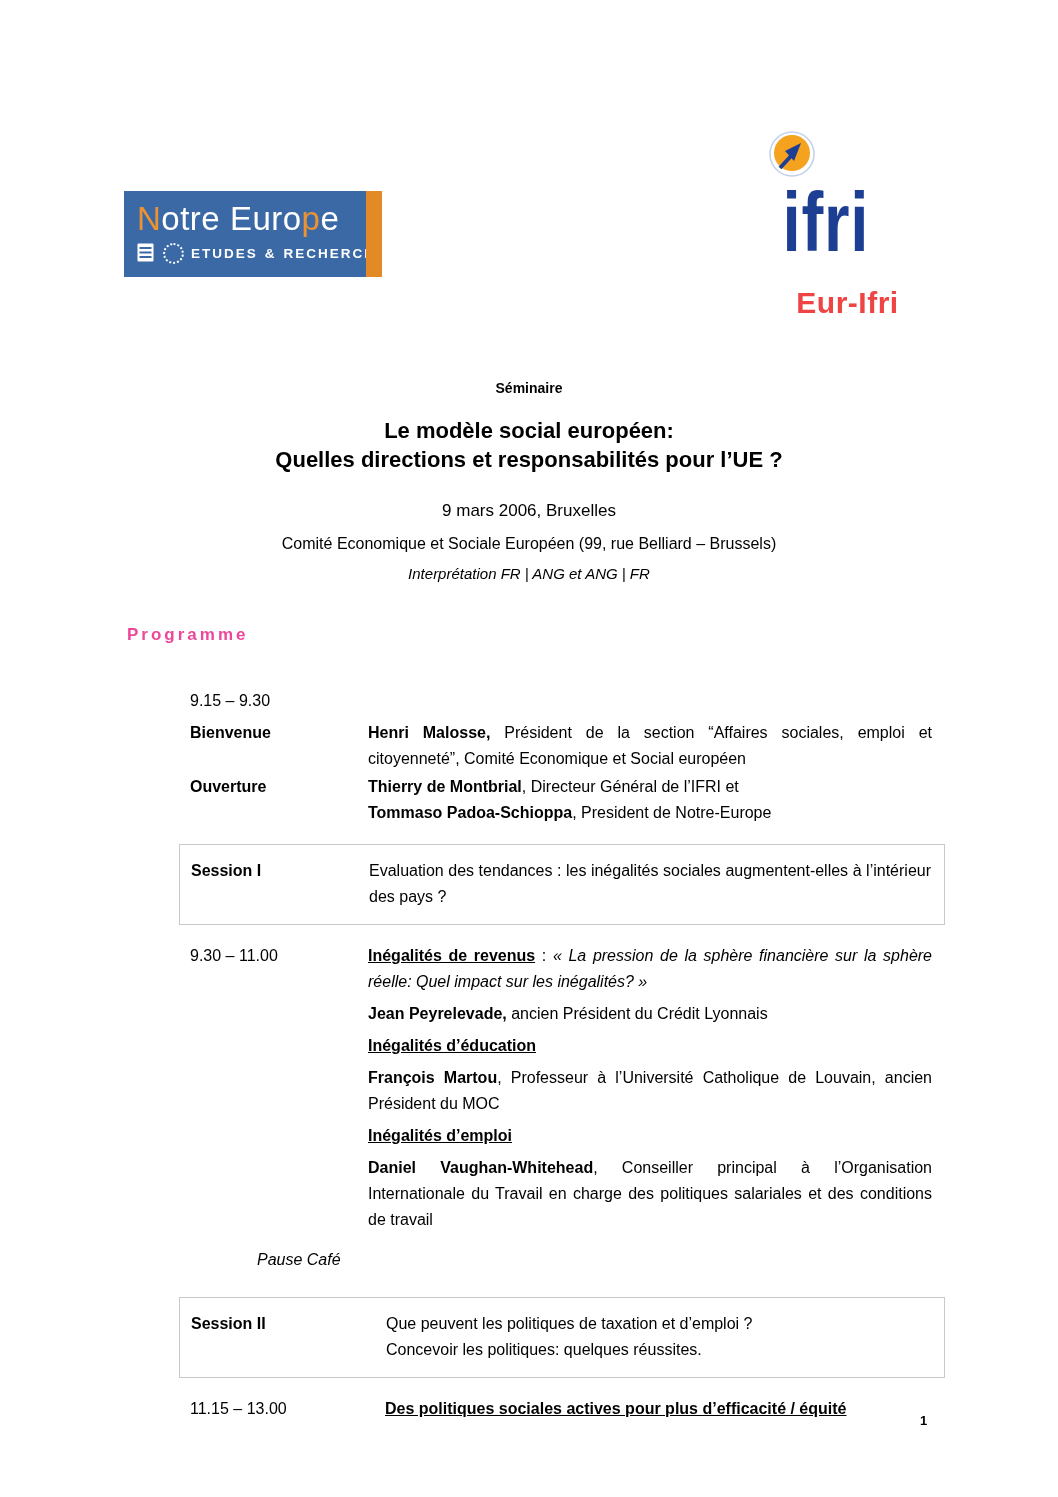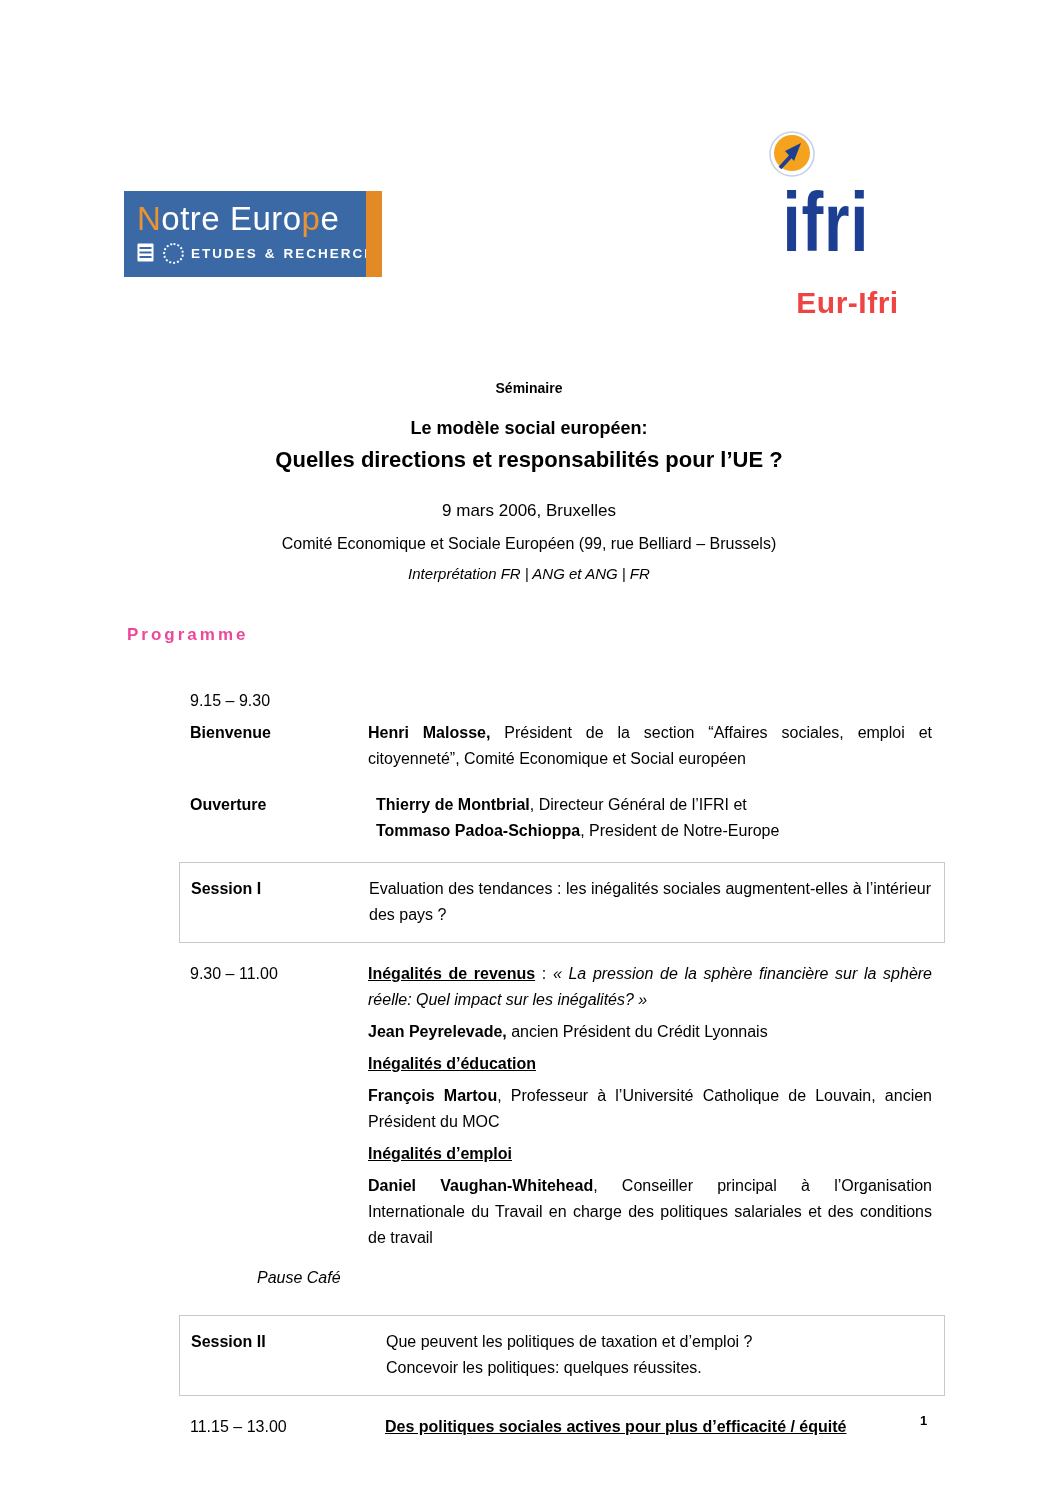--- a/index.html
+++ b/index.html
@@ -26,21 +26,21 @@
   
   .ifri-logo { position:absolute; left:766px; top:130px; width:150px; text-align:left; }
   .ifri-word { color:#1c3f94; font-size:84px; font-weight:700; line-height:0.92; letter-spacing:1px;
                transform:scaleX(0.78); transform-origin:center top; margin-top:0px; }
   .eur-ifri { position:absolute; left:755px; top:286px; width:185px; text-align:center;
               color:#ef4444; font-size:30px; font-weight:700; letter-spacing:0.5px; }
 
   
   .cline { position:absolute; left:0; width:100%; text-align:center; }
   .kicker { top:380px; font-size:14px; font-weight:700; }
-  .title1 { top:418px; font-size:18px; font-weight:700; }
+  .title1 { top:418px; font-size:22px; font-weight:700; }
   .title2 { top:447px; font-size:22px; font-weight:700; }
   .dateline { top:501px; font-size:17px; }
   .venue   { top:535px; font-size:16px; }
   .interp  { top:565px; font-size:15px; font-style:italic; }
 
   
   .prog-heading { position:absolute; left:127px; top:625px; font-size:17px; font-weight:700;
                   color:#ec4899; letter-spacing:3px; }
 
   .schedule { position:absolute; left:179px; top:688px; width:766px; font-size:16px; line-height:26px; }
@@ -48,21 +48,21 @@
   .col-l { flex:0 0 189px; box-sizing:border-box; padding-left:11px; }
   .col-r { flex:1; box-sizing:border-box; padding-right:13px; }
   .lbl { font-weight:700; }
   .b { font-weight:700; }
   .i { font-style:italic; }
   .just { text-align:justify; }
   .topic { font-weight:700; text-decoration:underline; }
   .session-box { border:1px solid #c9c9c9; padding:13px 0 14px 0; }
   .indent { padding-left:17px; }
   .mt6  { margin-top:6px; }
-  .mt2  { margin-top:20px;gap:8px; }
+  .mt2  { margin-top:2px; }
   .mt14 { margin-top:14px; }
   .mt18 { margin-top:18px; }
   .mt24 { margin-top:24px; }
   .para + .para { margin-top:6px; }
   .pause-row { padding-left:78px; font-style:italic; }
 
   .page-number { position:absolute; left:920px; top:1413px; font-size:13px; font-weight:700; }
 </style>
 </head>
 <body>

